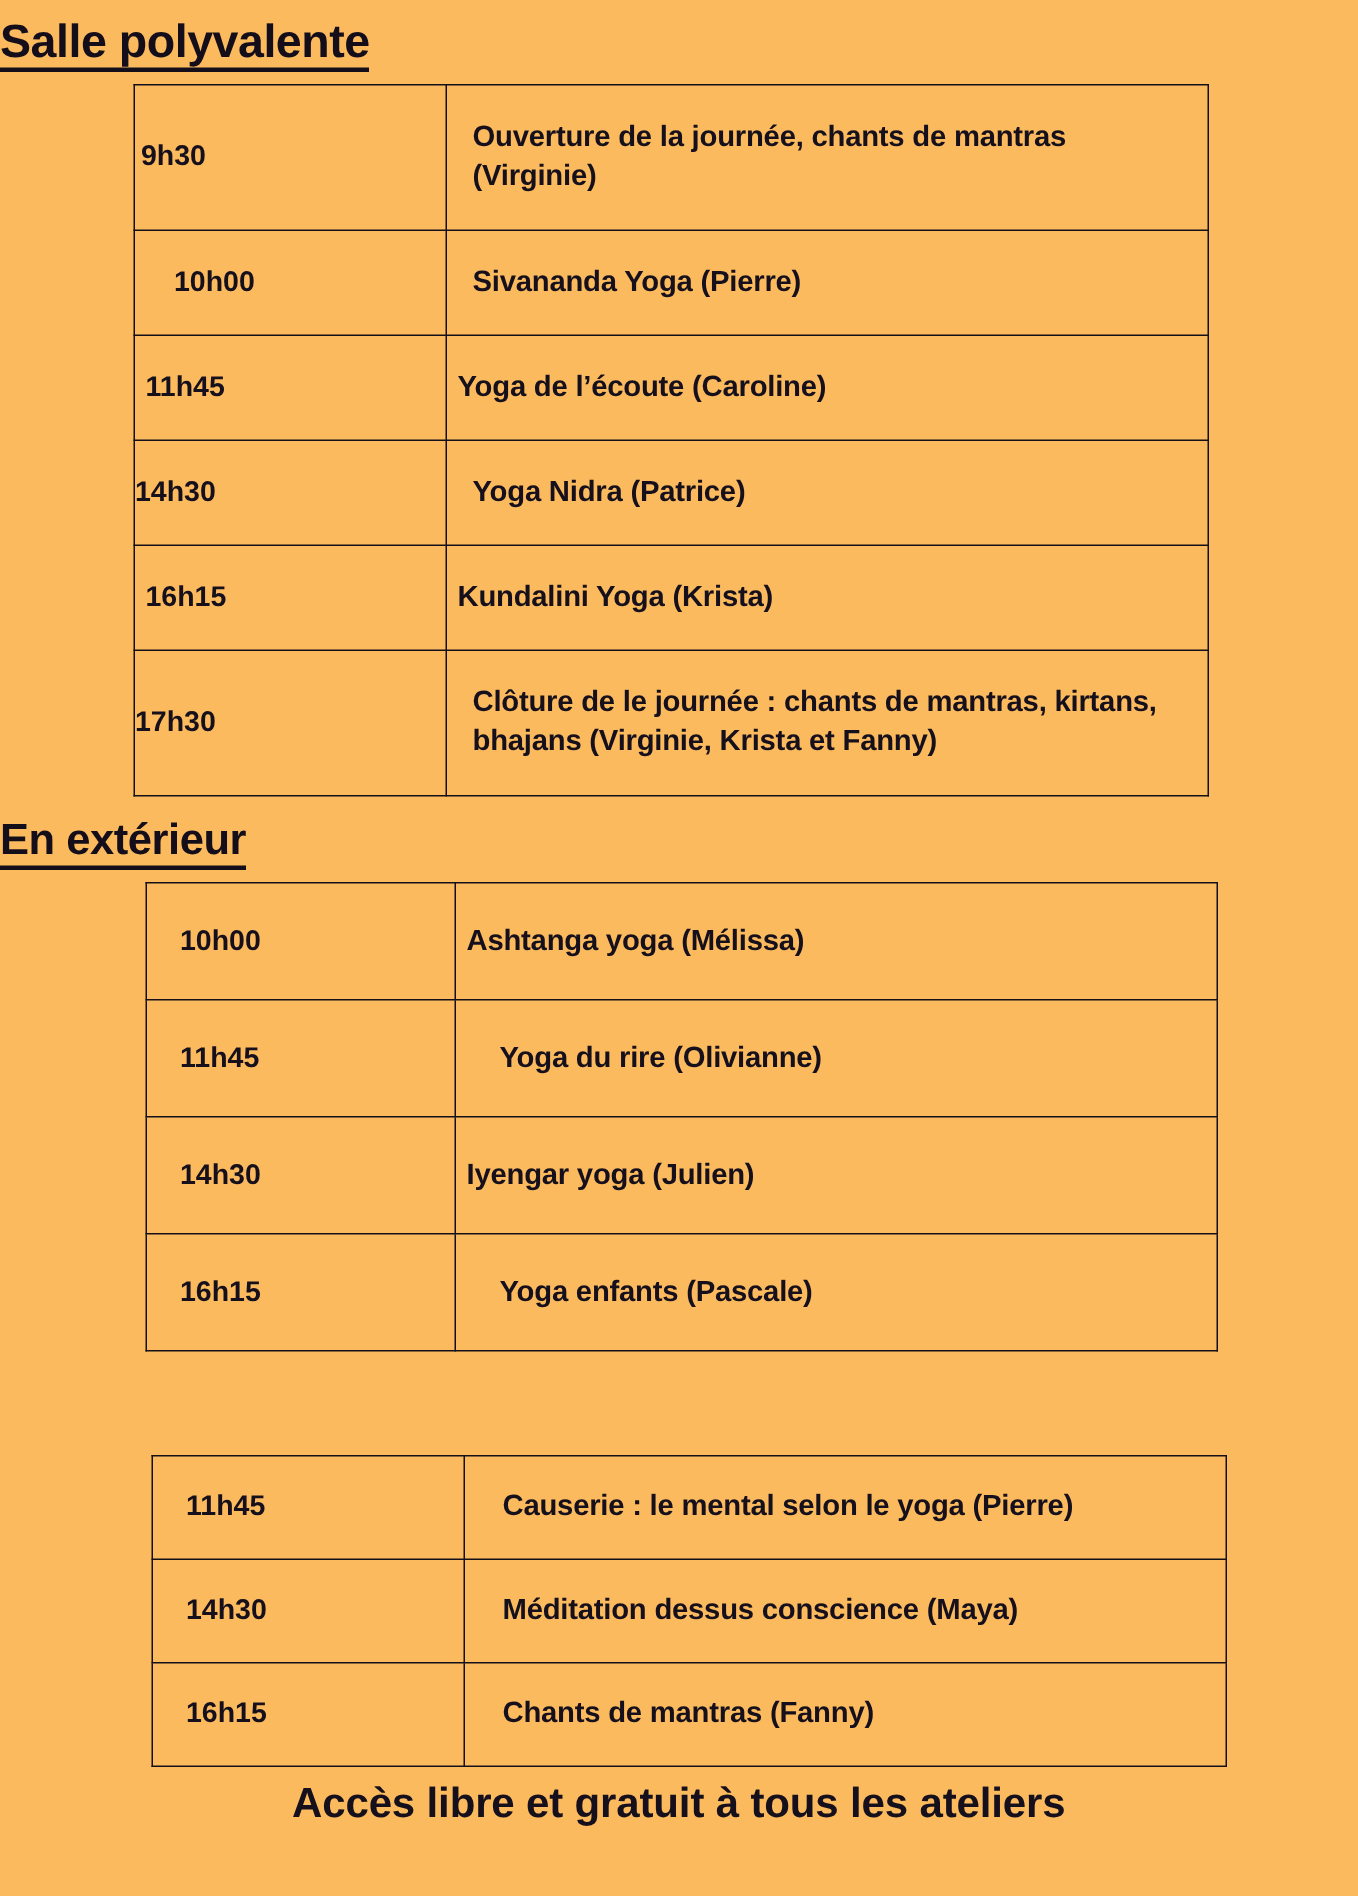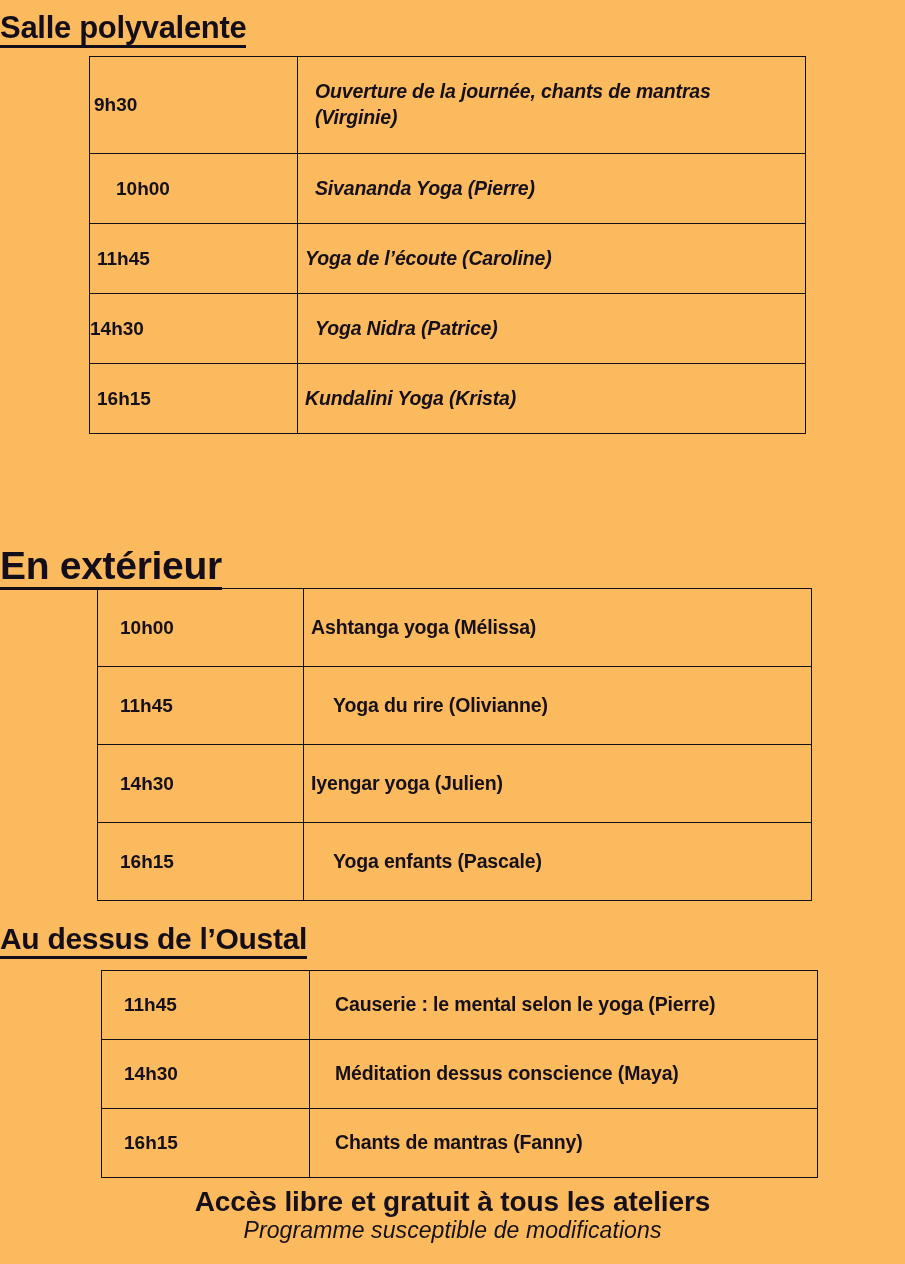--- a/index.html
+++ b/index.html
@@ -33,21 +33,21 @@
     position: absolute;
     left: 0;
     width: 905px;
   }
   .section-heading span {
     display: inline-block;
     border-bottom: 3px solid #140e1a;
     padding-bottom: 2px;
   }
   #heading-1 { top: 12px;  font-size: 31px; }
-  #heading-2 { top: 546px; font-size: 39px; }
+  #heading-2 { top: 546px; font-size: 29px; }
   #heading-3 { top: 924px; font-size: 30px; }
 
   
   .schedule-table {
     position: absolute;
     border-collapse: collapse;
     table-layout: fixed;
     border: 1.6px solid #14101a;
   }
   .schedule-table td {
@@ -64,21 +64,21 @@
     font-size: 19.5px;
     line-height: 1.32;
     letter-spacing: -0.15px;
   }
 
   
   #table-salle { left: 89px; top: 56px; width: 716px; }
   #table-salle col.c-time { width: 208px; }
   #table-salle col.c-act  { width: 508px; }
   #table-salle td.time-cell     { padding-left: 26px; }
-  #table-salle td.activity-cell { padding-left: 17px; padding-right: 8px; font-style: italic; }
+  #table-salle td.activity-cell { padding-left: 17px; padding-right: 8px; }
 
   
   #table-exterieur { left: 97px; top: 588px; width: 714px; }
   #table-exterieur col.c-time { width: 206px; }
   #table-exterieur col.c-act  { width: 508px; }
   #table-exterieur td.time-cell     { padding-left: 22px; }
   #table-exterieur td.activity-cell { padding-left: 29px; padding-right: 24px; }
 
   
   #table-oustal { left: 101px; top: 970px; width: 716px; }
@@ -147,20 +147,24 @@
         <td class="activity-cell indent-2">Yoga de l’écoute (Caroline)</td>
       </tr>
       <tr class="r-std">
         <td class="time-cell indent-neg">14h30</td>
         <td class="activity-cell">Yoga Nidra (Patrice)</td>
       </tr>
       <tr class="r-std">
         <td class="time-cell indent-2">16h15</td>
         <td class="activity-cell indent-2">Kundalini Yoga (Krista)</td>
       </tr>
+      <tr class="r-tall">
+        <td class="time-cell indent-neg">17h30</td>
+        <td class="activity-cell">Clôture de le journée : chants de mantras, kirtans, bhajans (Virginie, Krista et Fanny)</td>
+      </tr>
     </tbody>
   </table>
 
   <div class="section-heading" id="heading-2">
     <span>En extérieur</span>
   </div>
 
   <table class="schedule-table" id="table-exterieur">
     <colgroup>
         <col class="c-time">
@@ -179,23 +183,20 @@
         <td class="time-cell">14h30</td>
         <td class="activity-cell indent-2">Iyengar yoga (Julien)</td>
       </tr>
       <tr class="r-std2">
         <td class="time-cell">16h15</td>
         <td class="activity-cell">Yoga enfants (Pascale)</td>
       </tr>
     </tbody>
   </table>
 
-  <div class="section-heading" id="heading-3">
-    <span>Au dessus de l’Oustal</span>
-  </div>
 
   <table class="schedule-table" id="table-oustal">
     <colgroup>
         <col class="c-time">
         <col class="c-act">
       </colgroup>
     <tbody>
       <tr class="r-std3">
         <td class="time-cell">11h45</td>
         <td class="activity-cell">Causerie : le mental selon le yoga (Pierre)</td>
@@ -205,15 +206,14 @@
         <td class="activity-cell">Méditation dessus conscience (Maya)</td>
       </tr>
       <tr class="r-std3">
         <td class="time-cell">16h15</td>
         <td class="activity-cell">Chants de mantras (Fanny)</td>
       </tr>
     </tbody>
   </table>
 
   <div class="footer" id="footer-line-1">Accès libre et gratuit à tous les ateliers</div>
-  <div class="footer" id="footer-line-2">Programme susceptible de modifications</div>
 
 </div>
 
 </body></html>

